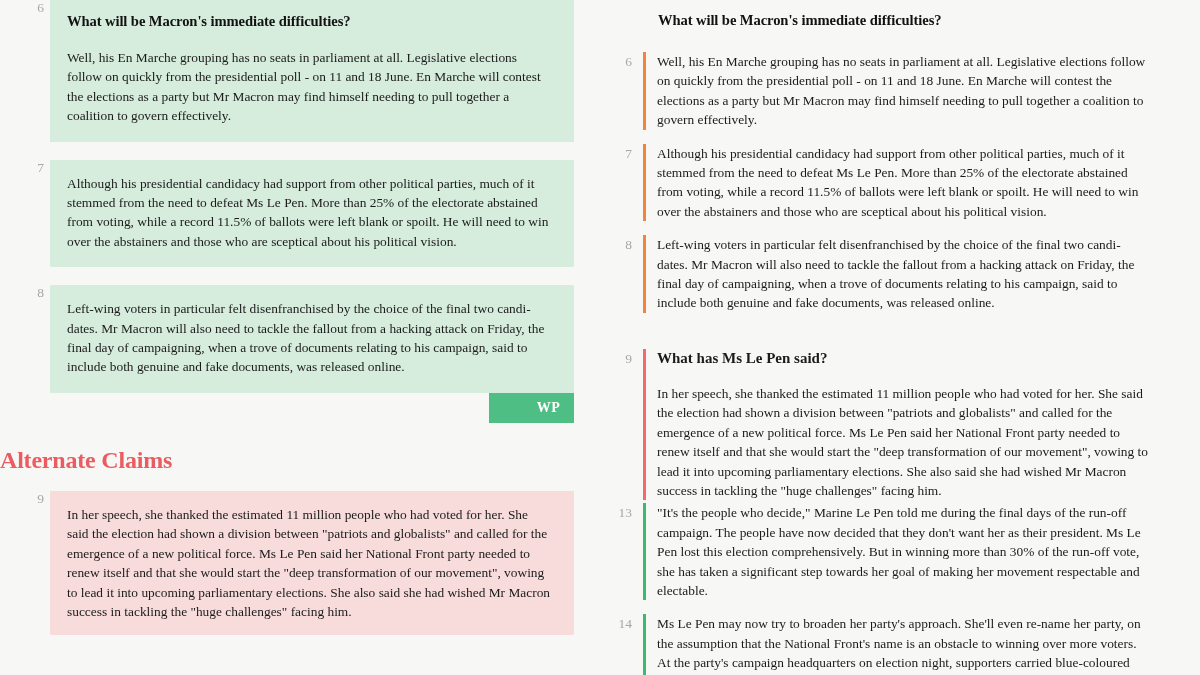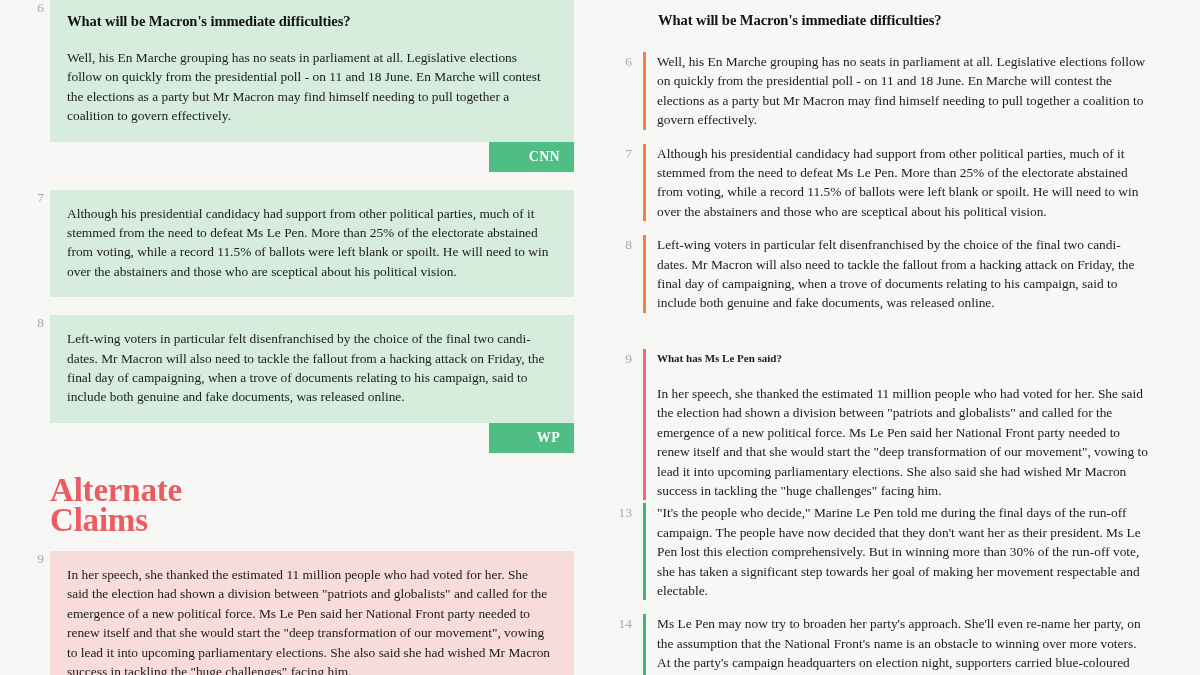--- a/index.html
+++ b/index.html
@@ -85,23 +85,22 @@
     height: 30px;
     min-width: 85px;
     padding: 0 14px;
     text-align: right;
     letter-spacing: 0.3px;
   }
 
   .section-heading {
     color: #ea5c61;
     font-weight: bold;
-    font-size: 33px;
+    font-size: 24px;
     line-height: 30px;
-    margin-left: 50px;
     width: 180px;
     margin-top: 22px;
     margin-bottom: 16px;
     letter-spacing: -0.2px;
   }
 
   
   .col-right {
     position: absolute;
     left: 600px;
@@ -150,40 +149,37 @@
 
   .art-text {
     flex: 1 1 auto;
     font-size: 13.4px;
     line-height: 19.4px;
     color: #1b1b1b;
     max-width: 493px;
   }
   .art-text.is-heading {
     font-weight: bold;
-    font-size: 11px;
+    font-size: 15px;
     line-height: 19px;
   }
 </style>
 </head>
 <body>
 
 <div id="page">
 
   <div class="col-left">
 
     <div class="annot-block" style="margin-top:0;">
       <div class="annot-num">6</div>
       <div class="annot-body">
         <div class="annot-card green">
           <h3>What will be Macron's immediate difficulties?</h3>
           <p>Well, his En Marche grouping has no seats in parliament at all. Legislative elections follow on quickly from the presidential poll - on 11 and 18 June. En Marche will contest the elections as a party but Mr Macron may find himself needing to pull together a coalition to govern effectively.</p>
-        </div>
-        <div class="badge-row">
-          <div class="source-badge">CNN</div>
         </div>
       </div>
     </div>
 
     <div class="annot-block" style="margin-top:18px;">
       <div class="annot-num">7</div>
       <div class="annot-body">
         <div class="annot-card green" style="padding-top:14px;">
           <p>Although his presidential candidacy had support from other political parties, much of it stemmed from the need to defeat Ms Le Pen. More than 25% of the electorate abstained from voting, while a record 11.5% of ballots were left blank or spoilt. He will need to win over the abstainers and those who are sceptical about his political vision.</p>
         </div>

